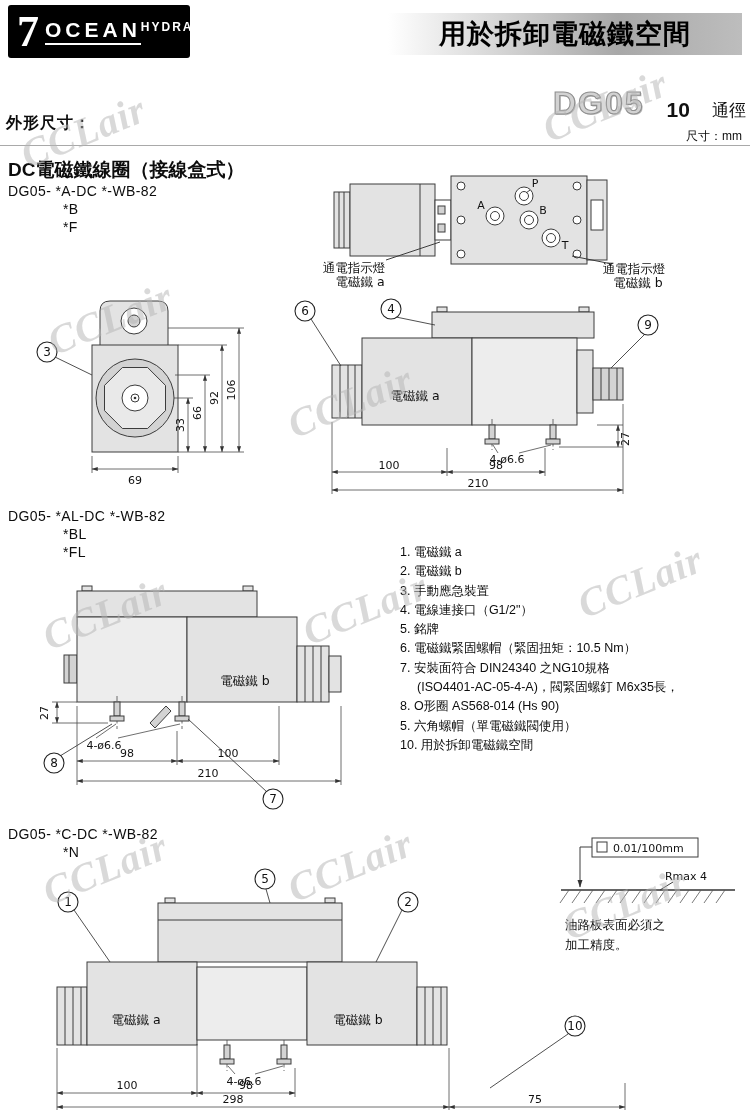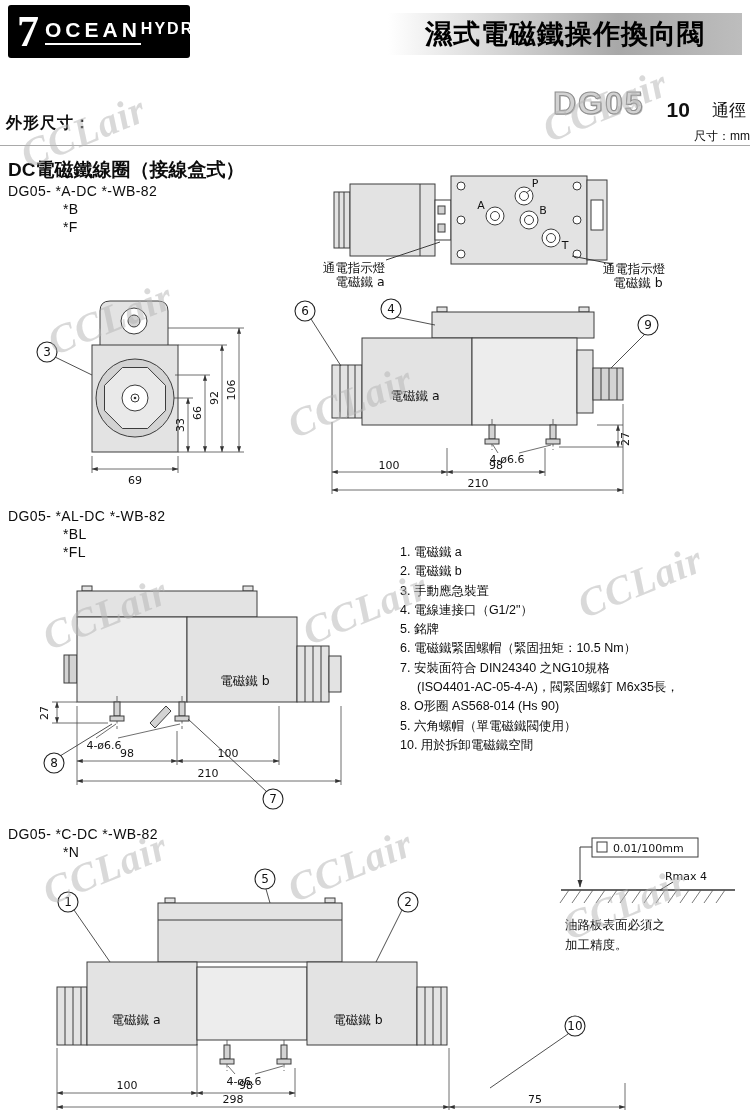--- a/index.html
+++ b/index.html
@@ -19,29 +19,29 @@
   .dimtxt{font-size:11px;fill:#111}
   .cjk{font-size:12.5px;fill:#111}
   .callout circle{fill:#fff;stroke:#222;stroke-width:1.1}
   .callout text{font-size:12px;fill:#111;text-anchor:middle}
   .callout line{stroke:#3c3c3c;stroke-width:.9}
 
   .logo{left:8px;top:5px;width:182px;height:53px;background:#000;color:#fff;border-radius:3px;display:flex;align-items:center;padding:3px 9px;gap:6px}
   .logo-7{font-family:"Liberation Serif","DejaVu Serif",serif;font-size:44px;font-weight:bold;line-height:.9}
   .logo-right{display:flex;flex-direction:row}
   .logo-ocean{font-size:21px;font-weight:bold;letter-spacing:4px;border-bottom:2px solid #fff;padding-bottom:1px}
-  .logo-sub{font-size:16px;font-weight:bold;letter-spacing:2px;padding-top:2px}
+  .logo-sub{font-size:12px;font-weight:bold;letter-spacing:2px;padding-top:2px}
 
   .titlebar{left:388px;top:13px;width:354px;height:42px;background:linear-gradient(90deg,#ffffff 0%,#a8a8a8 65%,#bdbdbd 100%);display:flex;align-items:center;justify-content:center;font-size:27px;font-weight:bold;letter-spacing:1px;color:#000}
   .dg-row{left:553px;top:85px;display:flex;align-items:flex-end;gap:22px}
   .dg{font-size:32px;font-weight:bold;color:#d2d2d2;-webkit-text-stroke:1.1px #8f8f8f;letter-spacing:2px;text-shadow:1px 1px 0 #bdbdbd}
   .bore{font-size:21px;font-weight:bold;color:#111}
   .bore-unit{font-size:17px;color:#111}
   .outline-heading{left:6px;top:113px;font-size:16px;font-weight:bold;letter-spacing:1px}
-  .unit-note{right:0;top:128px;font-size:12px}
+  .unit-note{right:8px;top:128px;font-size:12px}
   .hr{left:0;top:145px;width:750px;border-top:1px solid #a9a9a9;height:0}
   .s1-heading{left:8px;top:157px;font-size:19px;font-weight:bold}
   .model{font-size:14px;letter-spacing:.4px;white-space:nowrap}
   .notes{left:400px;top:543px;width:330px;font-size:12.5px;line-height:19.3px}
   .note-line{white-space:nowrap}
   .note-cont{padding-left:17px}
   .wm{position:absolute;font-family:"Liberation Serif","DejaVu Serif",serif;font-style:italic;font-weight:bold;font-size:40px;color:#b5b5b5;opacity:.5;transform:rotate(-22deg);letter-spacing:1px;z-index:40;pointer-events:none}
 </style>
 </head>
 <body>
@@ -55,21 +55,21 @@
 </svg>
 
 <div class="abs logo">
   <span class="logo-7">7</span>
   <span class="logo-right">
     <span class="logo-ocean">OCEAN</span>
     <span class="logo-sub">HYDRAULICS</span>
   </span>
 </div>
 <div class="abs titlebar">
-  <span>濕式電磁鐵操作換向閥</span>
+  <span>用於拆卸電磁鐵空間</span>
 </div>
 <div class="abs dg-row">
   <span class="dg">DG05</span>
   <span class="bore">10</span>
   <span class="bore-unit">通徑</span>
 </div>
 <div class="abs outline-heading">外形尺寸：</div>
 <div class="abs unit-note">尺寸：mm</div>
 <div class="abs hr"></div>
 

